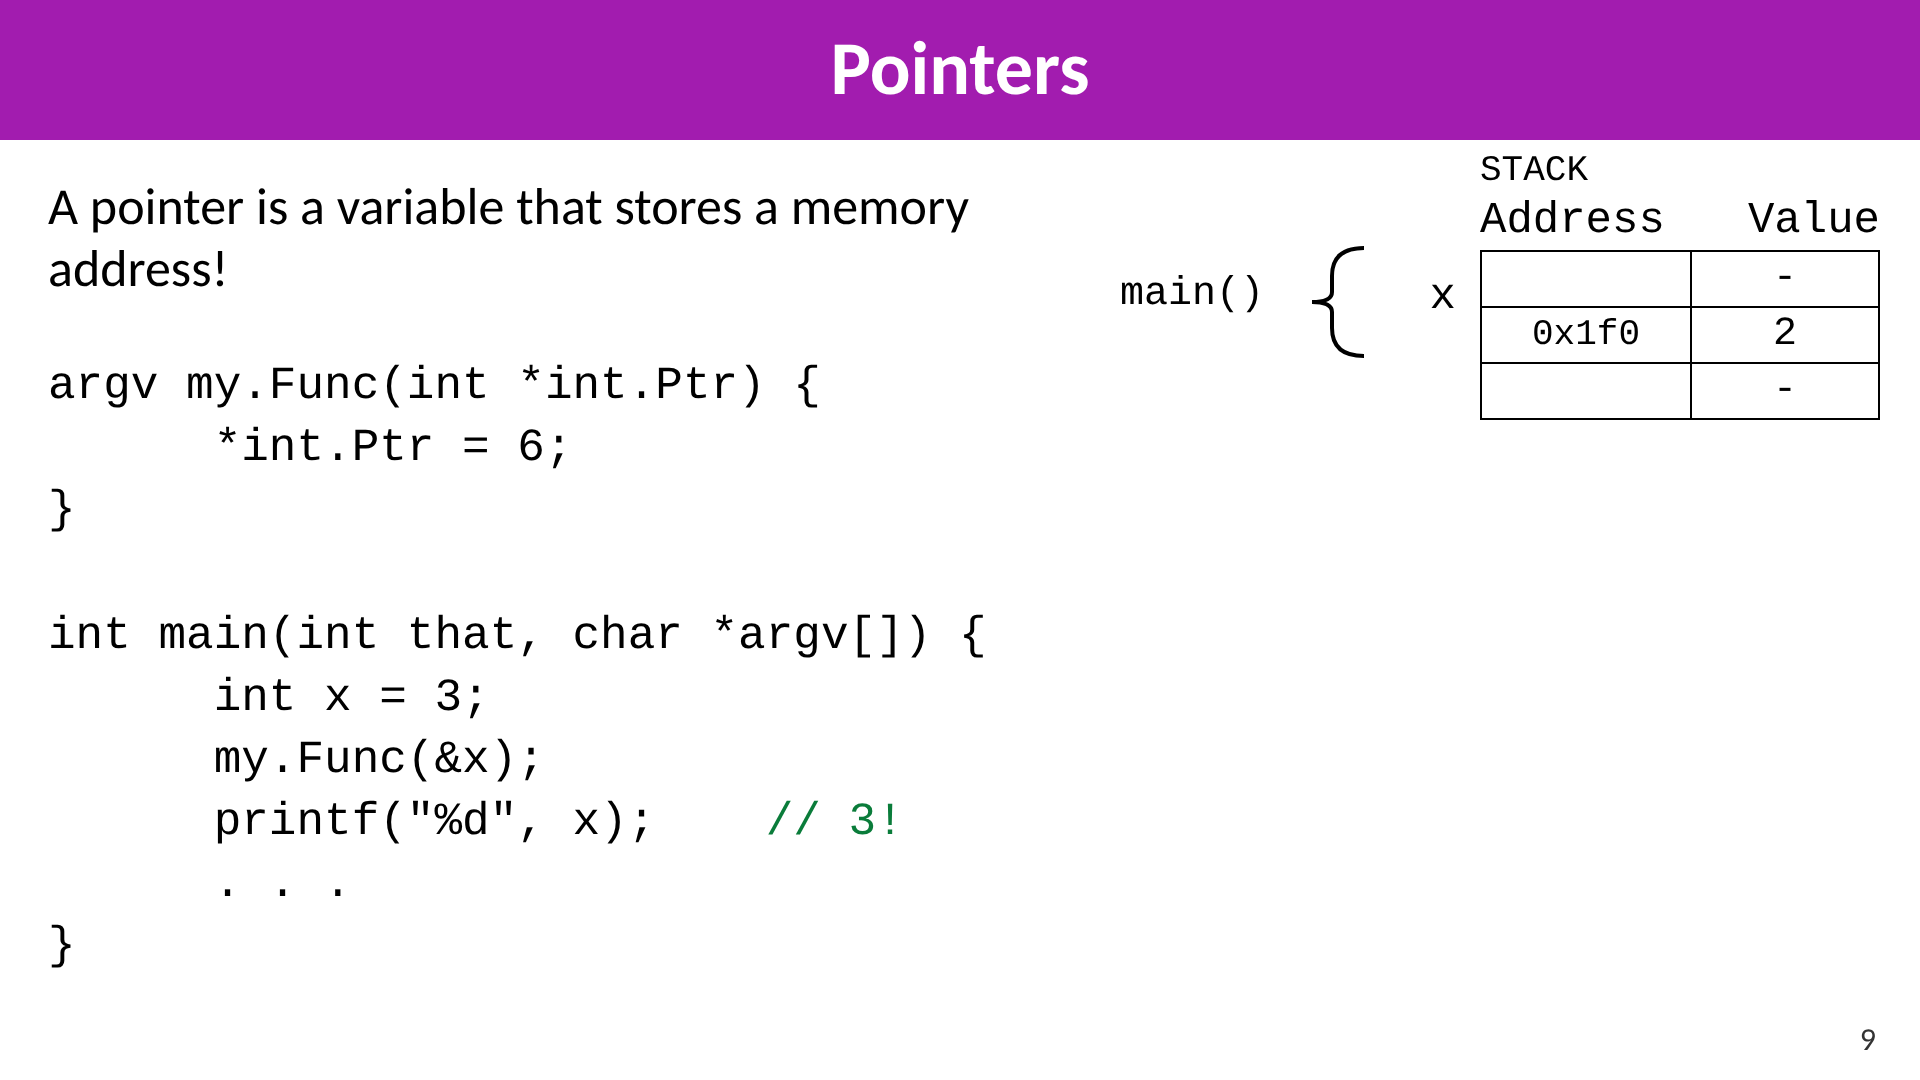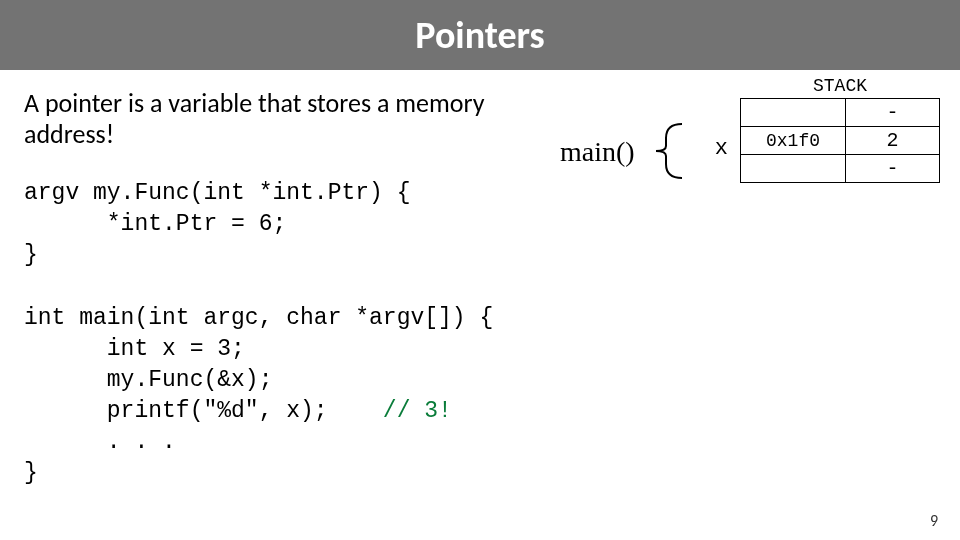--- a/index.html
+++ b/index.html
@@ -1,72 +1,76 @@
 <!DOCTYPE html>
 <html><head>
 <meta charset="utf-8">
 <style>
   * { margin: 0; padding: 0; box-sizing: border-box; }
   html, body { width: 960px; height: 540px; font-family: Calibri, sans-serif; background: #fff; overflow: hidden; }
   .slide { width: 960px; height: 540px; position: relative; }
-  .title-bar { background: #737373; width: 100%; height: 70px; display: flex; align-items: center; justify-content: center; }
+  .title-bar { background: #a21caf; width: 100%; height: 70px; display: flex; align-items: center; justify-content: center; }
   .title-bar h1 { color: #fff; font-size: 38px; font-weight: bold; }
   .body { position: relative; padding: 18px 24px 0 24px; }
   .intro { font-size: 26px; line-height: 1.2; max-width: 520px; color: #000; font-family: Calibri, sans-serif; }
   .code-block { font-family: Consolas, "Courier New", monospace; font-size: 23px; line-height: 1.35; margin-top: 28px; white-space: pre; color: #000; }
   .comment { color: #0a7c3a; }
   .stack-area { position: absolute; top: 6px; right: 20px; width: 200px; }
-  .stack-label { text-align: center; font-family: Consolas, "Courier New", monospace; font-size: 18px; margin-bottom: 2px; }
+  .stack-label { text-align: left; font-family: Consolas, "Courier New", monospace; font-size: 18px; margin-bottom: 2px; }
   .stack-headers { display: flex; font-family: Consolas, "Courier New", monospace; font-size: 22px; }
   .stack-headers .addr { flex: 0 0 105px; text-align: left; }
   .stack-headers .val { flex: 1; text-align: right; }
   .stack-table { border-collapse: collapse; margin-top: 2px; width: 100%; }
   .stack-table td { border: 1px solid #000; height: 28px; font-family: Consolas, "Courier New", monospace; font-size: 20px; text-align: center; }
   .stack-table td.addr-col { width: 105px; font-size: 18px; }
   .stack-table td.val-col { }
   .var-label { position: absolute; top: 66px; right: 232px; font-family: Consolas, "Courier New", monospace; font-size: 22px; }
-  .main-label { position: absolute; top: 66px; left: 560px; font-family: Liberation Serif, serif; font-size: 28px; }
+  .main-label { position: absolute; top: 66px; left: 560px; font-family: Liberation Mono, monospace; font-size: 20px; }
   .bracket { position: absolute; top: 46px; left: 640px; width: 48px; height: 70px; }
   .bracket svg { width: 100%; height: 100%; }
   .page-num { position: absolute; bottom: 10px; right: 22px; font-size: 16px; color: #333; font-family: Calibri, sans-serif; }
 </style>
 </head>
 <body>
 
 <div class="slide">
   <div class="title-bar">
     <h1>Pointers</h1>
   </div>
 
   <div class="body">
     <p class="intro">A pointer is a variable that stores a memory address!</p>
 
     <div class="code-block"><span>argv my.Func(int *int.Ptr) {</span>
 <span>      *int.Ptr = 6;</span>
 <span>}</span>
 
-<span>int main(int argc, char *argv[]) {</span>
+<span>int main(int that, char *argv[]) {</span>
 <span>      int x = 3;</span>
 <span>      my.Func(&amp;x);</span>
 <span>      printf("%d", x);    </span><span class="comment">// 3!</span>
 <span>      . . .</span>
 <span>}</span></div>
 
     <div class="main-label">main()</div>
 
     <div class="bracket">
       <svg viewBox="0 0 40 70">
         <path d="M 38 8 Q 22 8 22 22 L 22 30 Q 22 35 12 35 Q 22 35 22 40 L 22 48 Q 22 62 38 62" fill="none" stroke="#000" stroke-width="2"></path>
       </svg>
     </div>
 
     <div class="var-label">x</div>
 
     <div class="stack-area">
       <div class="stack-label">STACK</div>
+      <div class="stack-headers">
+        <div class="addr">Address</div>
+        <div class="val">Value</div>
+      </div>
       <table class="stack-table">
         <tbody>
             <tr>
           <td class="addr-col"></td>
           <td class="val-col">-</td>
         </tr>
         <tr>
           <td class="addr-col">0x1f0</td>
           <td class="val-col">2</td>
         </tr>

